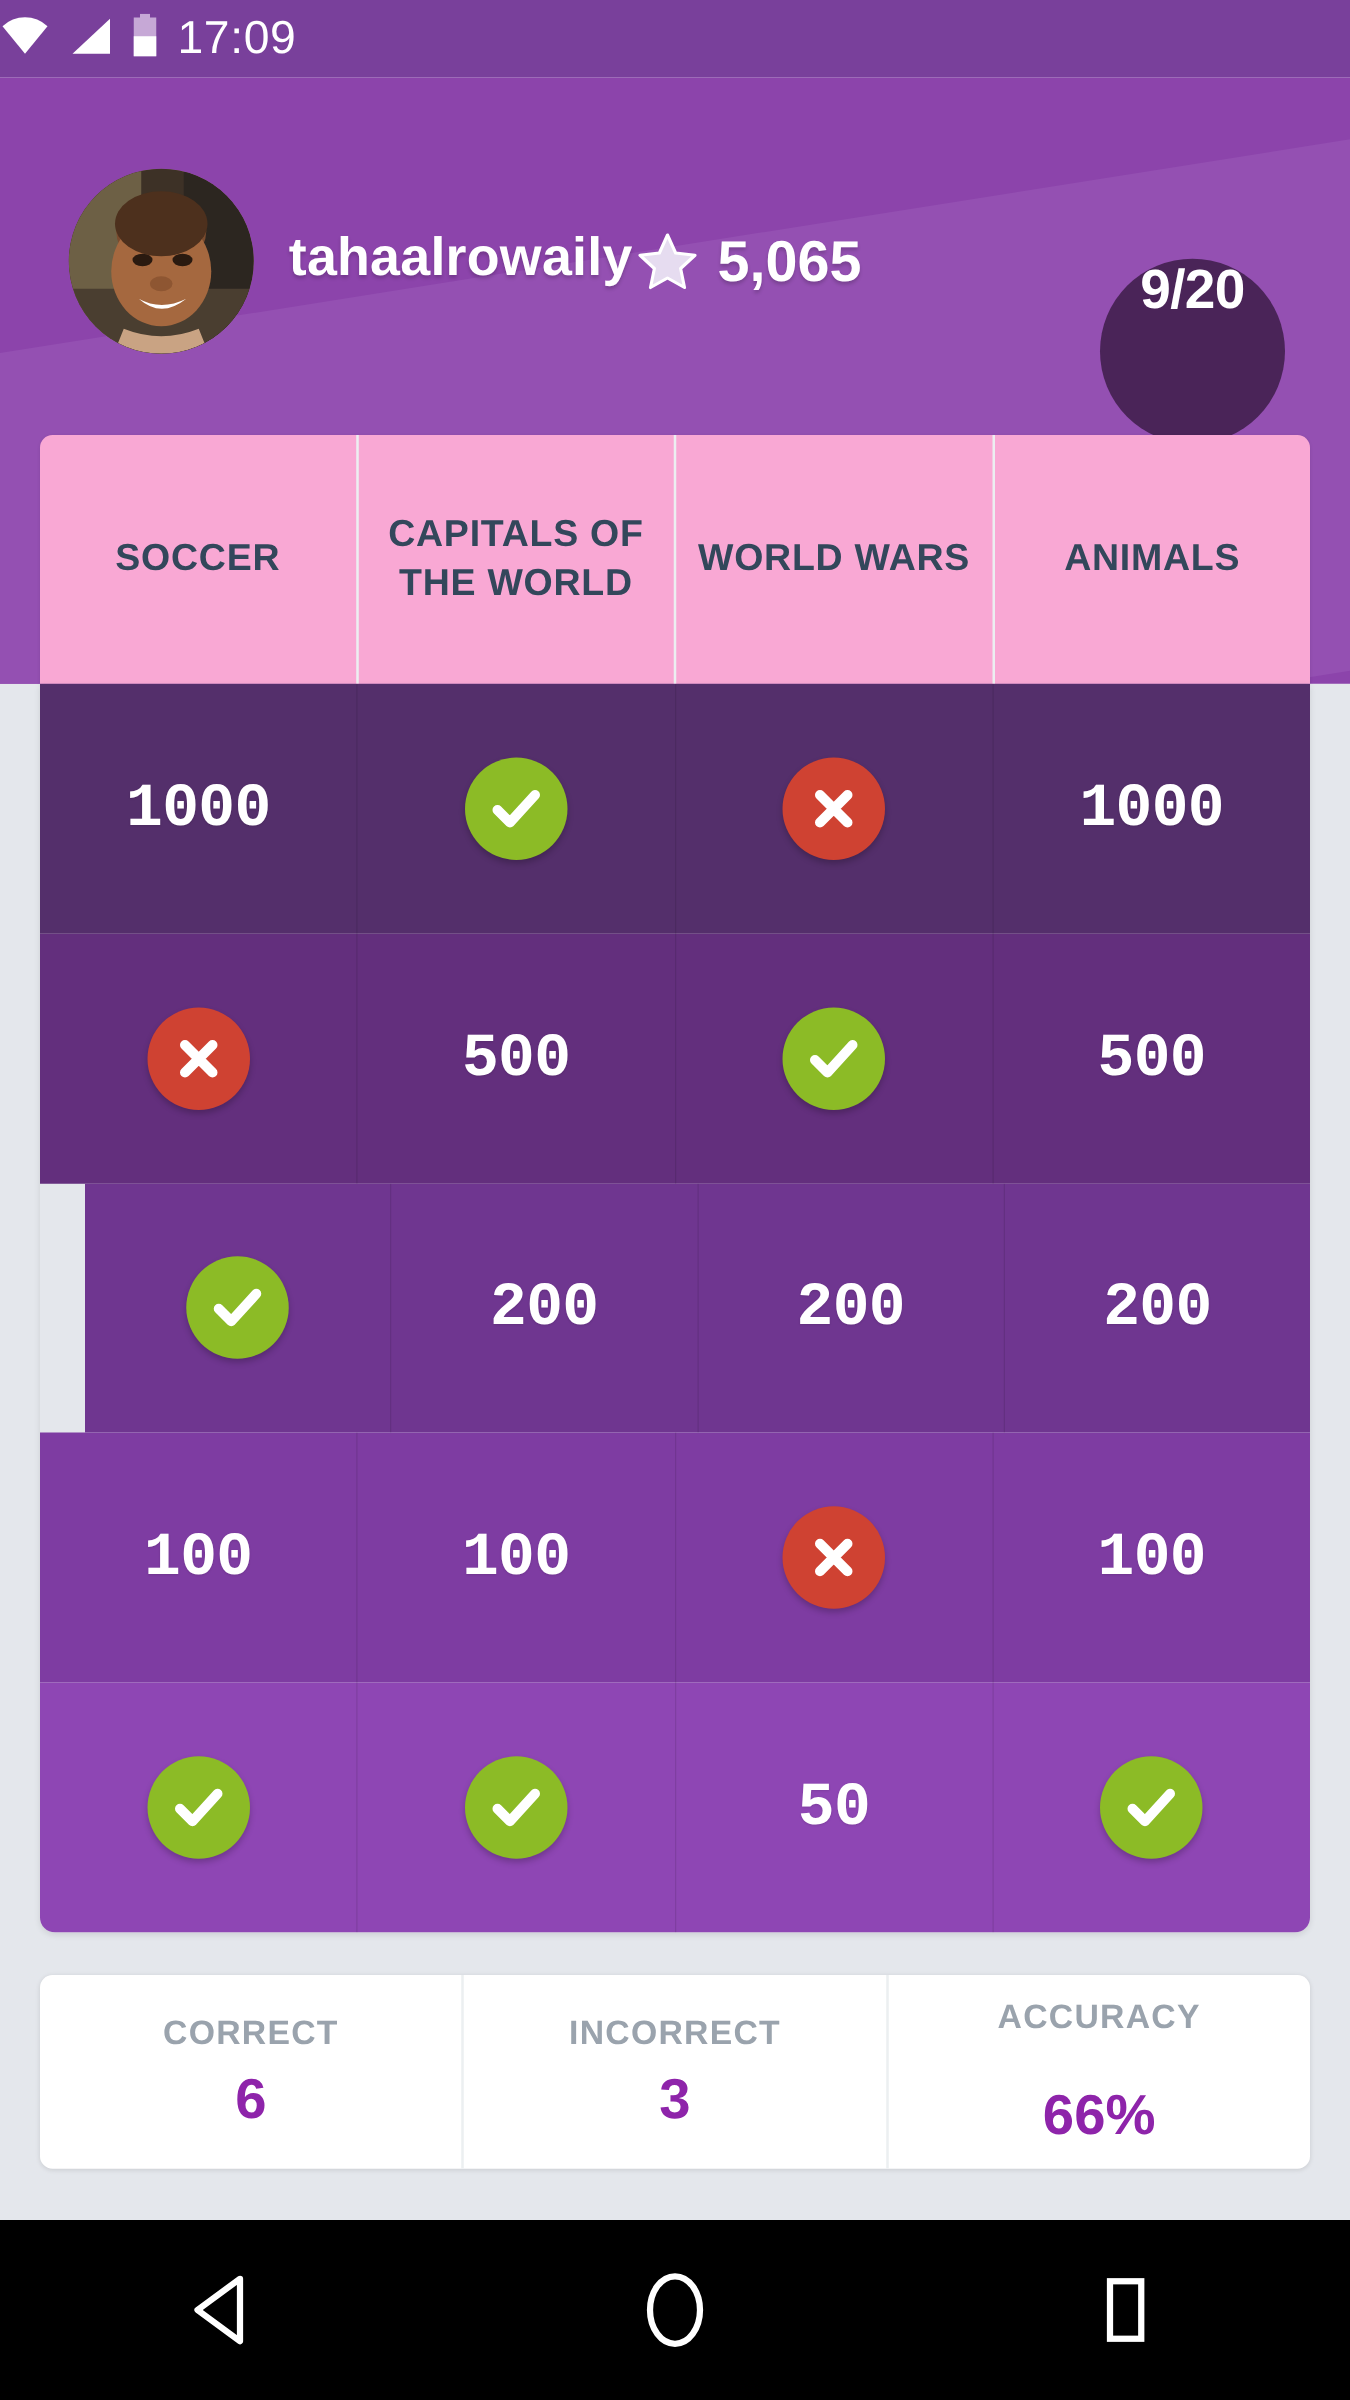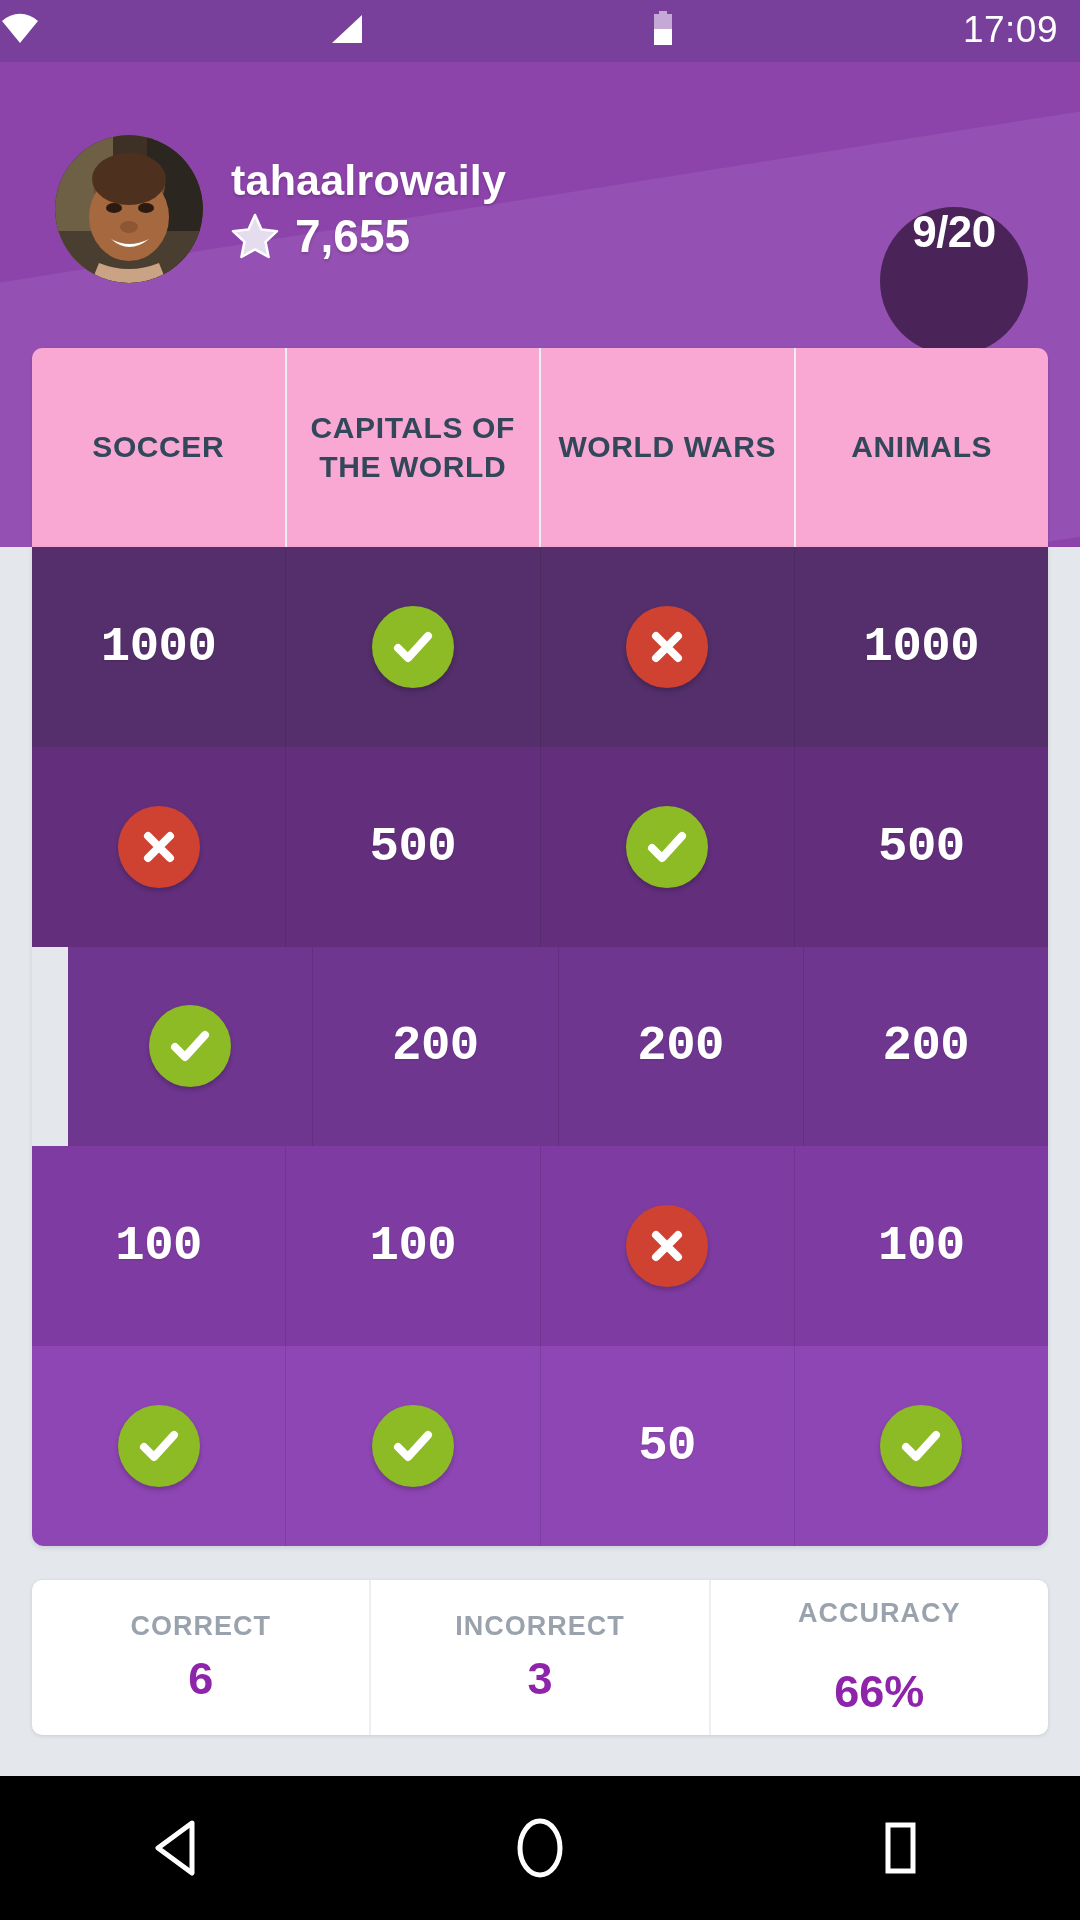--- a/index.html
+++ b/index.html
@@ -8,21 +8,21 @@
     background:#e4e7ec;
     font-family:"Liberation Sans", sans-serif;
     overflow:hidden;
   }
   .screen { position:relative; width:1080px; height:1920px; background:#e4e7ec; }
 
   
   .statusbar {
     position:absolute; top:0; left:0; width:1080px; height:62px;
     background:#79409b; display:flex; align-items:center;
-    justify-content:space-between; padding-right:22px; gap:14px;
+    justify-content:flex-start; padding-right:22px; gap:14px;
   }
   .sb-icon { display:block; }
   .sb-time {
     color:#ffffff; font-size:37px; font-weight:400;
     letter-spacing:0.5px; line-height:1; padding-bottom:3px;
   }
 
   
   .header {
     position:absolute; top:62px; left:0; width:1080px; height:485px;
@@ -35,21 +35,21 @@
   .profile {
     position:absolute; left:55px; top:73px;
     display:flex; align-items:center; gap:28px;
   }
   .avatar {
     width:148px; height:148px; border-radius:50%;
     overflow:hidden; flex:none; position:relative;
     background:#6b5a45;
   }
   .avatar svg { display:block; width:148px; height:148px; }
-  .ident { display:flex; flex-direction:column; gap:4px; }
+  .ident { display:flex; flex-direction:row; gap:4px; }
   .username {
     color:#ffffff; font-size:43px; font-weight:bold;
     letter-spacing:0.2px; text-shadow:0 2px 3px rgba(0,0,0,0.18);
   }
   .points-row { display:flex; align-items:center; gap:16px; }
   .star-icon { width:48px; height:48px; display:block; flex:none; }
   .points {
     color:#ffffff; font-size:46px; font-weight:bold;
     text-shadow:0 2px 3px rgba(0,0,0,0.18);
   }
@@ -197,21 +197,21 @@
             <path d="M122 136 L96 148 L148 148 Z" fill="#6b6156"></path>
           </g>
         </svg>
       </div>
       <div class="ident">
         <div class="username">tahaalrowaily</div>
         <div class="points-row">
           <svg class="star-icon" viewBox="0 0 48 48">
             <path d="M24 3 L30.5 17.4 L46 19.2 L34.5 29.8 L37.6 45 L24 37.4 L10.4 45 L13.5 29.8 L2 19.2 L17.5 17.4 Z" fill="#e6dcf0" stroke="#ffffff" stroke-width="2.5" stroke-linejoin="round"></path>
           </svg>
-          <span class="points">7,655</span>
+          <span class="points">5,065</span>
         </div>
       </div>
     </div>
 
     <div class="score-badge">
       <span>9/20</span>
     </div>
   </div>
 
   <div class="cat-card">

